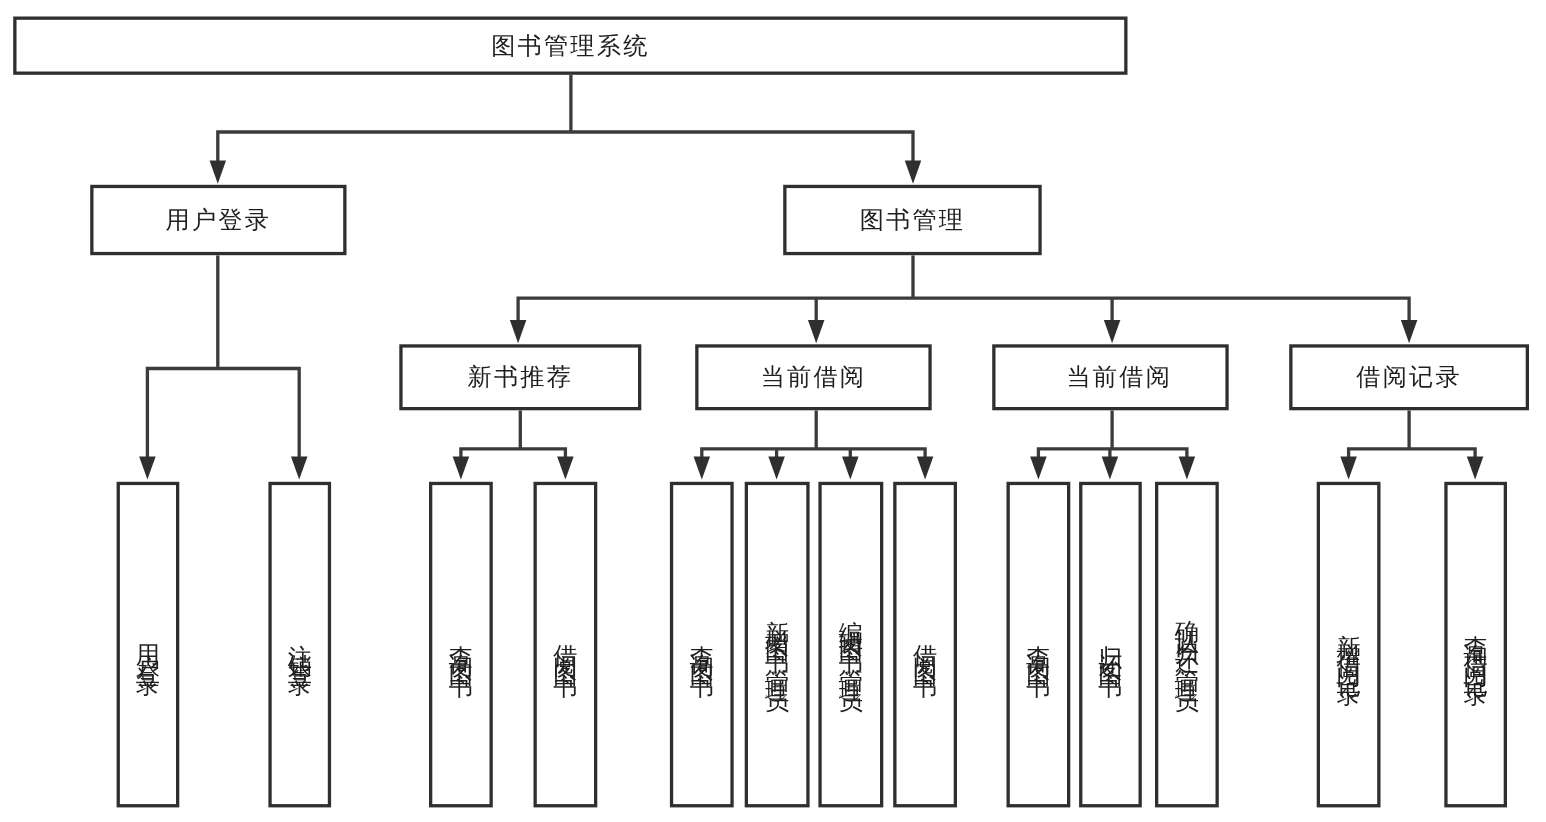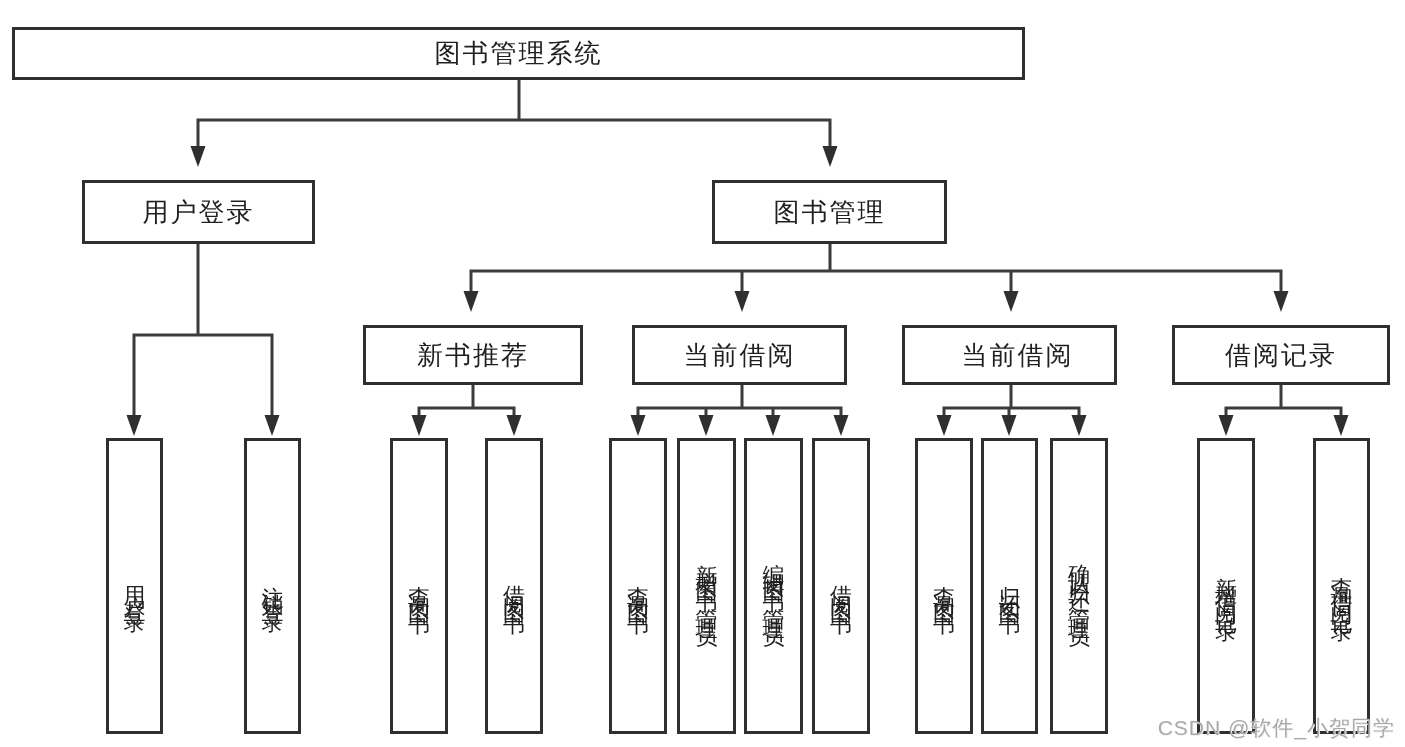--- a/index.html
+++ b/index.html
@@ -21,24 +21,23 @@
     position: absolute;
     box-sizing: border-box;
     border: 3px solid #2f2f2f;
     background: #ffffff;
     display: flex;
     align-items: center;
     justify-content: center;
     color: #1f1f1f;
   }
   .node.h-label {
-    font-size: 26px;
+    font-size: 22px;
     letter-spacing: 2px;
     white-space: nowrap;
-    margin-top: 12px;
   }
   .node.leaf {
     top: 438px;
     height: 296px;
     writing-mode: vertical-rl;
     text-orientation: mixed;
     font-size: 22px;
     letter-spacing: 9px;
     line-height: 1;
   }
@@ -168,15 +167,14 @@
   <div class="node leaf lf-11">
     <span>确认归还（管理员）</span>
   </div>
   <div class="node leaf lf-12">
     <span>新增借阅记录</span>
   </div>
   <div class="node leaf lf-13">
     <span>查询借阅记录</span>
   </div>
 
-  <div class="watermark">CSDN @软件_小贺同学</div>
 
 </div>
 
 </body></html>

